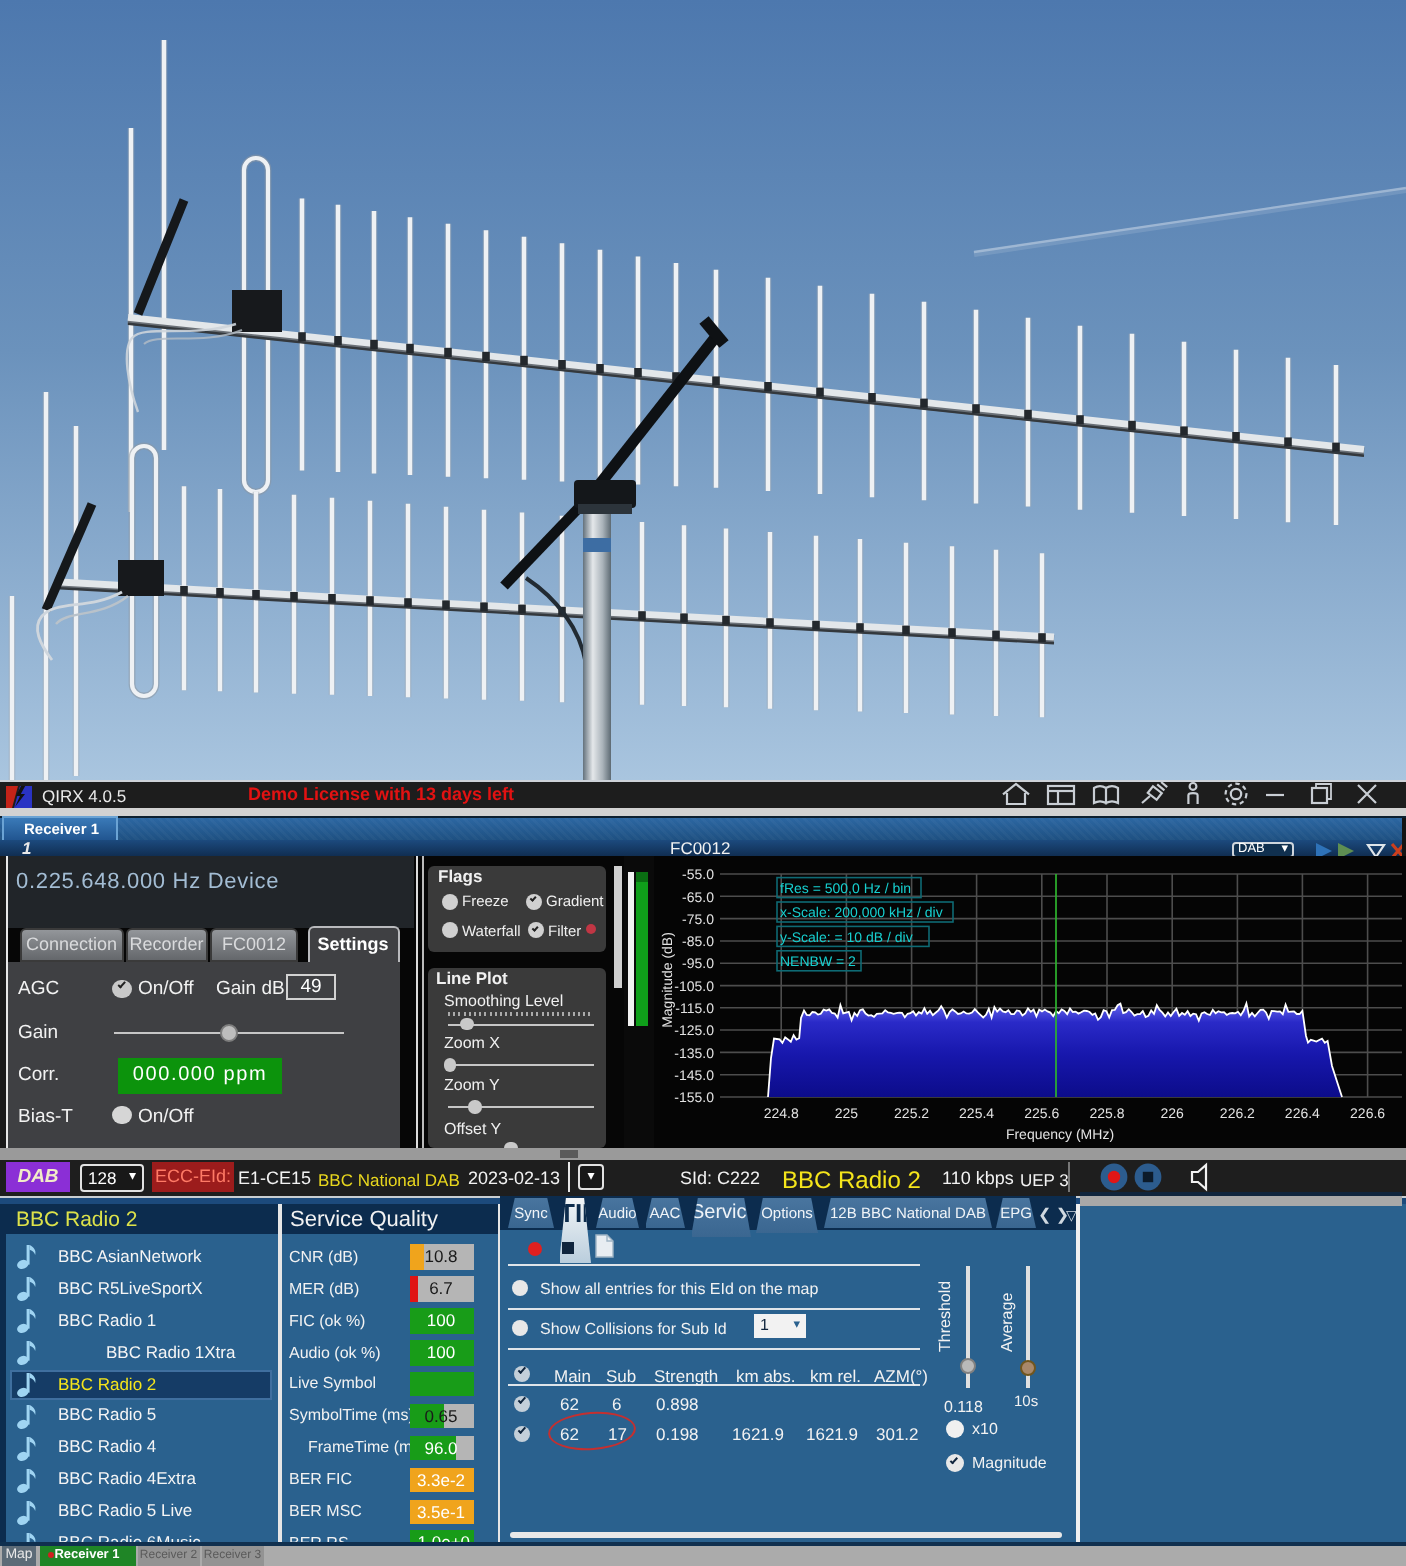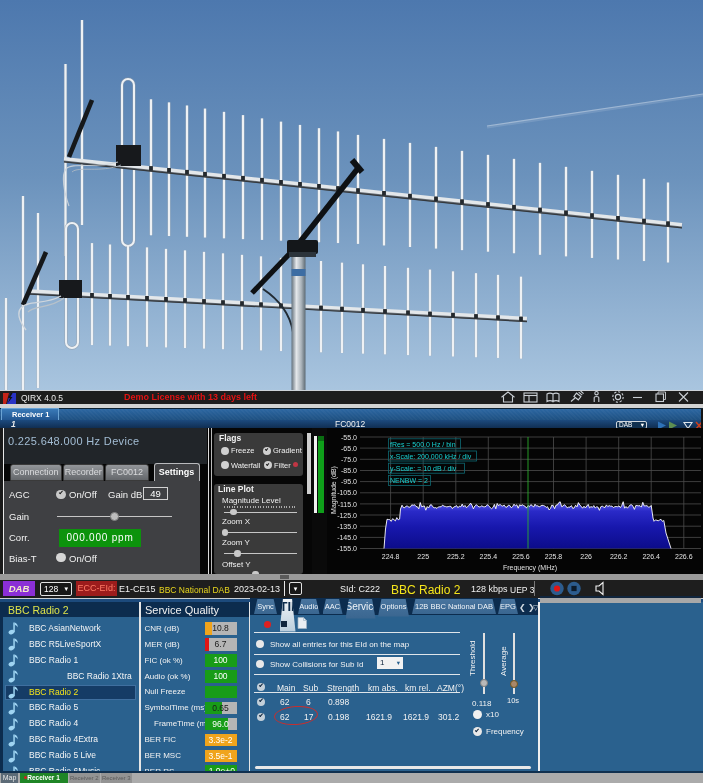--- a/index.html
+++ b/index.html
@@ -285,21 +285,21 @@
     <div class="abs" style="left:265.1px;top:448.0px;width:3.4px;height:2px;border-left:1.2px solid #222;border-bottom:1.2px solid #222;transform:rotate(-48deg);"></div>
 <div class="abs" style="left:273px;top:446px;font-size:7.5px;color:#f0f0f0;">Gradient</div>
 <div class="abs" style="left:221px;top:461px;width:8px;height:8px;border-radius:50%;background:#d0d0d0;"></div>
 <div class="abs" style="left:231px;top:460.5px;font-size:7.5px;color:#f0f0f0;">Waterfall</div>
 <div class="abs" style="left:264px;top:461px;width:8px;height:8px;border-radius:50%;background:#d0d0d0;"></div>
     <div class="abs" style="left:266.1px;top:462.5px;width:3.4px;height:2px;border-left:1.2px solid #222;border-bottom:1.2px solid #222;transform:rotate(-48deg);"></div>
 <div class="abs" style="left:274px;top:460.5px;font-size:7.5px;color:#f0f0f0;">Filter</div>
 <div class="abs" style="left:293px;top:462px;width:5px;height:5px;border-radius:50%;background:#c03644;"></div>
 <div class="abs" style="left:213.5px;top:483.5px;width:89px;height:90.5px;background:#3a3a3a;border-radius:3px;"></div>
 <div class="abs" style="left:218px;top:483.5px;font-size:8.5px;font-weight:bold;color:#f0f0f0;">Line Plot</div>
-<div class="abs" style="left:222px;top:495.5px;font-size:8px;color:#f0f0f0;">Magnitude Level</div>
+<div class="abs" style="left:222px;top:495.5px;font-size:8px;color:#f0f0f0;">Smoothing Level</div>
 <div class="abs" style="left:224px;top:505.5px;width:72px;height:2px;background:repeating-linear-gradient(90deg,#aaa 0 1px,transparent 1px 2.6px);"></div>
 <div class="abs" style="left:224px;top:511.5px;width:73px;height:1.4px;background:#c6c6c6;"></div>
 <div class="abs" style="left:230px;top:508.5px;width:6.5px;height:6.5px;border-radius:50%;background:#c9c9c9;"></div>
 <div class="abs" style="left:222px;top:516.5px;font-size:8px;color:#f0f0f0;">Zoom X</div>
 <div class="abs" style="left:224px;top:532px;width:73px;height:1.4px;background:#c6c6c6;"></div>
 <div class="abs" style="left:221.5px;top:529px;width:6.5px;height:6.5px;border-radius:50%;background:#c9c9c9;"></div>
 <div class="abs" style="left:222px;top:537.5px;font-size:8px;color:#f0f0f0;">Zoom Y</div>
 <div class="abs" style="left:224px;top:553px;width:73px;height:1.4px;background:#c6c6c6;"></div>
 <div class="abs" style="left:234px;top:550px;width:6.5px;height:6.5px;border-radius:50%;background:#c9c9c9;"></div>
 <div class="abs" style="left:222px;top:559.5px;font-size:8px;color:#f0f0f0;">Offset Y</div>
@@ -383,21 +383,21 @@
 <div class="abs" style="left:3px;top:581px;width:32px;height:15px;background:#8b2fd6;color:#f2ecc8;font-style:italic;font-weight:bold;font-size:9.5px;text-align:center;line-height:15px;">DAB</div>
 <div class="abs" style="left:40px;top:581.5px;width:32px;height:14px;border:1.2px solid #e2e2e2;border-radius:2px;background:#181818;color:#fff;font-size:8.5px;line-height:12px;padding:0 3px;">128<span style="float:right;font-size:7px;">▾</span></div>
 <div class="abs" style="left:76px;top:581px;width:41px;height:15px;background:#9c1c1c;color:#ff7a66;font-size:9px;text-align:center;line-height:15px;">ECC-EId:</div>
 <div class="abs" style="left:119px;top:584px;font-size:9px;color:#f2f2f2;">E1-CE15</div>
 <div class="abs" style="left:159px;top:584.5px;font-size:8.5px;color:#e8d61e;">BBC National DAB</div>
 <div class="abs" style="left:234px;top:584px;font-size:9px;color:#f2f2f2;">2023-02-13</div>
 <div class="abs" style="left:283.5px;top:581px;width:1.3px;height:15px;background:#e8e8e8;"></div>
 <div class="abs" style="left:289px;top:582px;width:13px;height:13px;border:1.2px solid #e2e2e2;border-radius:2px;background:#181818;color:#fff;font-size:7px;text-align:center;line-height:12px;">▾</div>
 <div class="abs" style="left:340px;top:584px;font-size:9px;color:#f2f2f2;">SId: C222</div>
 <div class="abs" style="left:391px;top:582.5px;font-size:12px;color:#f5e51b;">BBC Radio 2</div>
-<div class="abs" style="left:471px;top:584px;font-size:9px;color:#f2f2f2;">128 kbps</div>
+<div class="abs" style="left:471px;top:584px;font-size:9px;color:#f2f2f2;">110 kbps</div>
 <div class="abs" style="left:510px;top:584.5px;font-size:8.5px;color:#f2f2f2;">UEP 3</div>
 <div class="abs" style="left:533.5px;top:581px;width:1.3px;height:15px;background:#777;"></div>
 <svg class="abs" style="left:549px;top:581px" width="62" height="15" viewBox="0 0 62 15">
       <circle cx="8" cy="7.5" r="6.7" fill="#2c5c8e"></circle>
       <circle cx="8" cy="7.5" r="3.1" fill="#e01616"></circle>
       <circle cx="25" cy="7.5" r="6.7" fill="#2c5c8e"></circle>
       <rect x="22.4" y="4.9" width="5.2" height="5.2" fill="#0c1b2b"></rect>
       <g stroke="#f2f2f2" stroke-width="1.1" fill="none">
         <polygon points="47,5 50,5 54,1.5 54,13.5 50,10 47,10"></polygon>
       </g>
@@ -424,21 +424,21 @@
         <ellipse cx="3.4" cy="11.2" rx="2.9" ry="2.2" fill="#9fd4f2" transform="rotate(-18 3.4 11.2)"></ellipse>
         <rect x="5.3" y="1.5" width="1.5" height="9.8" fill="#9fd4f2"></rect>
         <path d="M6.8,1.5 C8.8,2.5 10.2,4 9.6,6.5 C9.2,5 8,4.2 6.8,3.9 Z" fill="#9fd4f2"></path>
       </svg></div>
 <div class="abs" style="left:29px;top:654.6999999999999px;font-size:8.5px;color:#f5f5f5;">BBC Radio 1</div>
 <div class="abs" style="left:8px;top:669.1px;width:11px;height:14px;"><svg width="11" height="14" viewBox="0 0 11 14">
         <ellipse cx="3.4" cy="11.2" rx="2.9" ry="2.2" fill="#9fd4f2" transform="rotate(-18 3.4 11.2)"></ellipse>
         <rect x="5.3" y="1.5" width="1.5" height="9.8" fill="#9fd4f2"></rect>
         <path d="M6.8,1.5 C8.8,2.5 10.2,4 9.6,6.5 C9.2,5 8,4.2 6.8,3.9 Z" fill="#9fd4f2"></path>
       </svg></div>
-<div class="abs" style="left:47px;top:670.6px;font-size:8.5px;color:#f5f5f5;padding-left:20px;">BBC Radio 1Xtra</div>
+<div class="abs" style="left:33px;top:670.6px;font-size:8.5px;color:#f5f5f5;padding-left:20px;">BBC Radio 1Xtra</div>
 <div class="abs" style="left:5px;top:684.5px;width:131px;height:15px;background:#153c66;border:1px solid #3f6f9f;"></div>
 <div class="abs" style="left:8px;top:685.0px;width:11px;height:14px;"><svg width="11" height="14" viewBox="0 0 11 14">
         <ellipse cx="3.4" cy="11.2" rx="2.9" ry="2.2" fill="#9fd4f2" transform="rotate(-18 3.4 11.2)"></ellipse>
         <rect x="5.3" y="1.5" width="1.5" height="9.8" fill="#9fd4f2"></rect>
         <path d="M6.8,1.5 C8.8,2.5 10.2,4 9.6,6.5 C9.2,5 8,4.2 6.8,3.9 Z" fill="#9fd4f2"></path>
       </svg></div>
 <div class="abs" style="left:29px;top:686.5px;font-size:8.5px;color:#f5e51b;">BBC Radio 2</div>
 <div class="abs" style="left:8px;top:700.9px;width:11px;height:14px;"><svg width="11" height="14" viewBox="0 0 11 14">
         <ellipse cx="3.4" cy="11.2" rx="2.9" ry="2.2" fill="#9fd4f2" transform="rotate(-18 3.4 11.2)"></ellipse>
         <rect x="5.3" y="1.5" width="1.5" height="9.8" fill="#9fd4f2"></rect>
@@ -479,21 +479,21 @@
 <div class="abs" style="left:144.5px;top:639.6999999999999px;font-size:8px;color:#f2f2f2;">MER (dB)</div>
 <div class="abs" style="left:204.5px;top:638.1999999999999px;width:32px;height:12.5px;background:#b5b5b5;"></div>
 <div class="abs" style="left:204.5px;top:638.1999999999999px;width:4.2px;height:12.5px;background:#e01414;"></div>
 <div class="abs" style="left:204.5px;top:638.1999999999999px;width:32px;height:12.5px;font-size:8.5px;color:#1a1a1a;text-align:center;line-height:12.5px;">6.7</div>
 <div class="abs" style="left:144.5px;top:655.5999999999999px;font-size:8px;color:#f2f2f2;">FIC (ok %)</div>
 <div class="abs" style="left:204.5px;top:654.0999999999999px;width:32px;height:12.5px;background:#189c18;"></div>
 <div class="abs" style="left:204.5px;top:654.0999999999999px;width:32px;height:12.5px;font-size:8.5px;color:#fff;text-align:center;line-height:12.5px;">100</div>
 <div class="abs" style="left:144.5px;top:671.5px;font-size:8px;color:#f2f2f2;">Audio (ok %)</div>
 <div class="abs" style="left:204.5px;top:670.0px;width:32px;height:12.5px;background:#189c18;"></div>
 <div class="abs" style="left:204.5px;top:670.0px;width:32px;height:12.5px;font-size:8.5px;color:#fff;text-align:center;line-height:12.5px;">100</div>
-<div class="abs" style="left:144.5px;top:687.4px;font-size:8px;color:#f2f2f2;">Null Freeze</div>
+<div class="abs" style="left:144.5px;top:687.4px;font-size:8px;color:#f2f2f2;">Live Symbol</div>
 <div class="abs" style="left:204.5px;top:685.9px;width:32px;height:12.5px;background:#189c18;"></div>
 <div class="abs" style="left:144.5px;top:703.3px;font-size:8px;color:#f2f2f2;">SymbolTime (ms)</div>
 <div class="abs" style="left:204.5px;top:701.8px;width:32px;height:12.5px;background:#b5b5b5;"></div>
 <div class="abs" style="left:204.5px;top:701.8px;width:17.6px;height:12.5px;background:#189c18;"></div>
 <div class="abs" style="left:204.5px;top:701.8px;width:32px;height:12.5px;font-size:8.5px;color:#1a1a1a;text-align:center;line-height:12.5px;">0.65</div>
 <div class="abs" style="left:154px;top:719.1999999999999px;font-size:8px;color:#f2f2f2;">FrameTime (ms)</div>
 <div class="abs" style="left:204.5px;top:717.6999999999999px;width:32px;height:12.5px;background:#b5b5b5;"></div>
 <div class="abs" style="left:204.5px;top:717.6999999999999px;width:23.0px;height:12.5px;background:#189c18;"></div>
 <div class="abs" style="left:204.5px;top:717.6999999999999px;width:32px;height:12.5px;font-size:8.5px;color:#fff;text-align:center;line-height:12.5px;">96.0</div>
 <div class="abs" style="left:144.5px;top:735.0999999999999px;font-size:8px;color:#f2f2f2;text-align:right;">BER FIC</div>
@@ -559,21 +559,21 @@
 <div class="abs" style="left:479.8px;top:679px;width:8px;height:8px;border-radius:50%;background:#b9b9b9;border:0.8px solid #808080;"></div>
 <div class="abs" style="left:472px;top:698.5px;font-size:8px;color:#f2f2f2;">0.118</div>
 <div class="abs" style="left:499px;top:676px;width:60px;height:10px;font-size:8px;color:#f2f2f2;transform:rotate(-90deg);transform-origin:left top;">Average</div>
 <div class="abs" style="left:513px;top:633px;width:1.6px;height:61px;background:#e0e0e0;"></div>
 <div class="abs" style="left:509.8px;top:680px;width:8px;height:8px;border-radius:50%;background:#a8886a;border:0.8px solid #70561e;"></div>
 <div class="abs" style="left:507px;top:695.5px;font-size:7.5px;color:#f2f2f2;">10s</div>
 <div class="abs" style="left:473px;top:710px;width:9px;height:9px;border-radius:50%;background:#f0f0f0;"></div>
 <div class="abs" style="left:486px;top:710px;font-size:8px;color:#f2f2f2;">x10</div>
 <div class="abs" style="left:473px;top:726.5px;width:9.0px;height:9.0px;border-radius:50%;background:#e8e8e8;"></div>
     <div class="abs" style="left:475.3px;top:728.6px;width:4.0px;height:2.2px;border-left:1.3px solid #10253d;border-bottom:1.3px solid #10253d;transform:rotate(-48deg);"></div>
-<div class="abs" style="left:486px;top:726.5px;font-size:8px;color:#f2f2f2;">Frequency</div>
+<div class="abs" style="left:486px;top:726.5px;font-size:8px;color:#f2f2f2;">Magnitude</div>
 <div class="abs" style="left:255px;top:765.5px;width:276px;height:3px;border-radius:2px;background:#e8e8e8;"></div>
 <div class="abs" style="left:538px;top:601.5px;width:2px;height:169px;background:#f0f0f0;"></div>
 <div class="abs" style="left:540px;top:595.5px;width:160.5px;height:2px;background:#10253d;"></div>
 <div class="abs" style="left:540px;top:597.5px;width:160.5px;height:5px;background:#a8a8a8;"></div>
 <div class="abs" style="left:0;top:770.5px;width:703px;height:2px;background:#10304f;"></div>
 <div class="abs" style="left:0;top:772.5px;width:703px;height:10.5px;background:#ababab;"></div>
 <div class="abs" style="left:1px;top:772.5px;width:17px;height:10px;background:#5c6b77;color:#e8e8e8;font-size:7px;text-align:center;line-height:10px;">Map</div>
 <div class="abs" style="left:19.5px;top:772.5px;width:48px;height:10px;background:#1f8526;color:#fff;font-size:6.5px;text-align:center;line-height:10px;font-weight:bold;">Receiver 1</div>
 <div class="abs" style="left:23.5px;top:775.5px;width:3.8px;height:3.8px;border-radius:50%;background:#d02020;"></div>
 <div class="abs" style="left:69px;top:772.5px;width:30.5px;height:10px;background:#939393;color:#5a5a5a;font-size:6px;text-align:center;line-height:10px;">Receiver 2</div>

